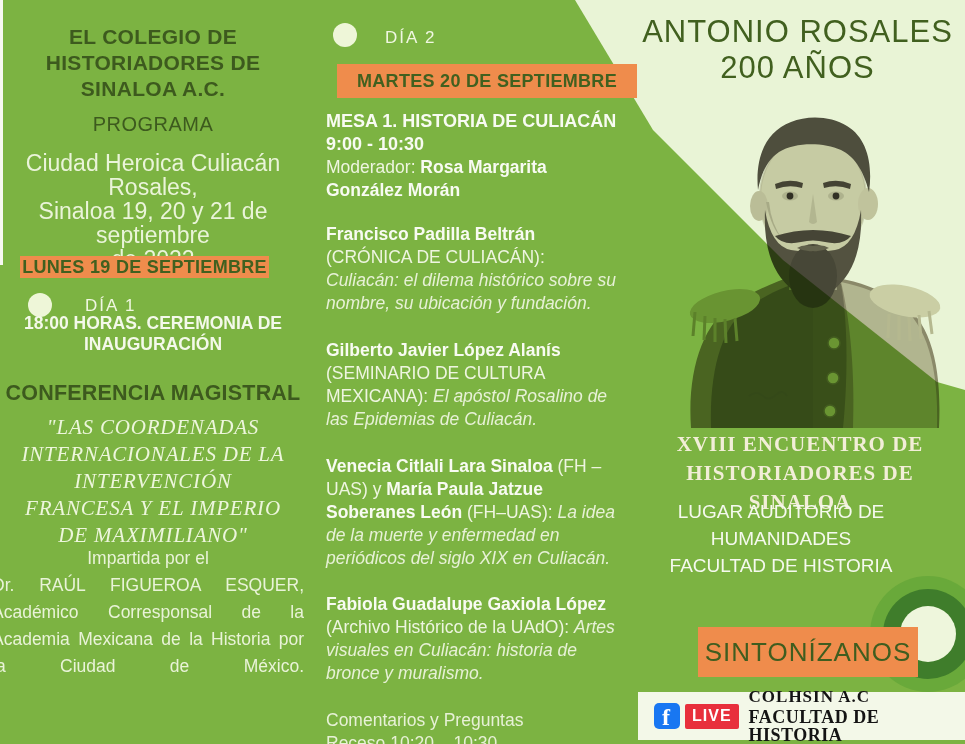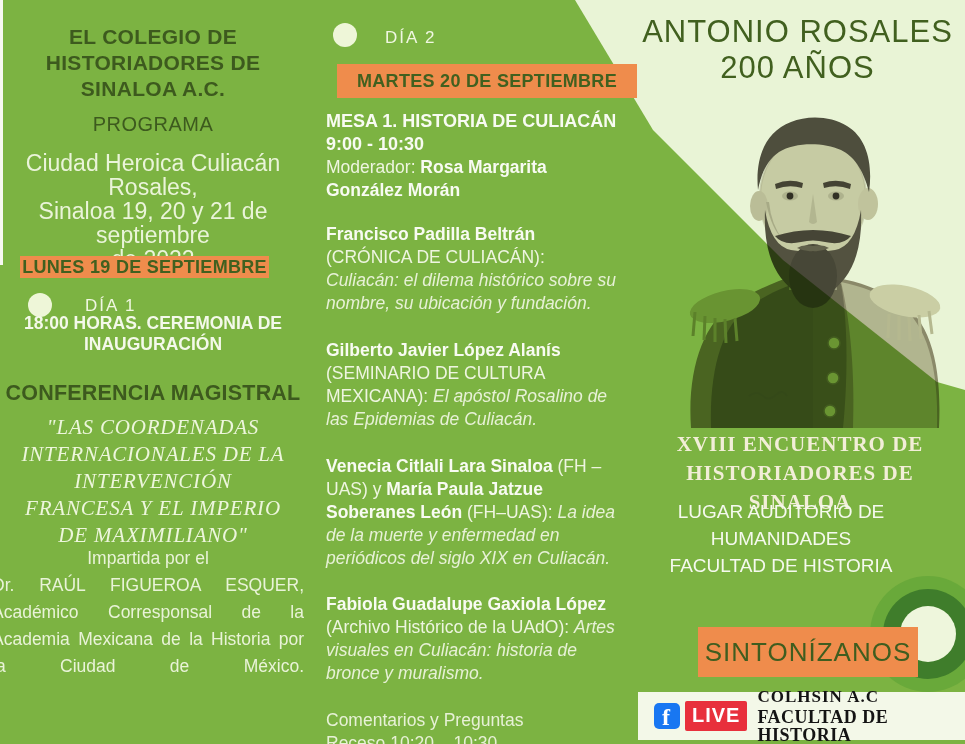--- a/index.html
+++ b/index.html
@@ -53,21 +53,21 @@
   .circle-ring{position:absolute;left:883px;top:589px;width:90px;height:90px;border-radius:50%;background:#3f7d2b;}
   .circle-inner{position:absolute;left:900px;top:606px;width:56px;height:56px;border-radius:50%;background:#eef6dc;}
   .tunein{position:absolute;left:698px;top:627px;width:220px;height:50px;background:#ef8c4c;
     display:flex;align-items:center;justify-content:center;
     color:#3f5d1f;font-size:26px;letter-spacing:1px;}
   .live-bar{position:absolute;left:638px;top:692px;width:327px;height:48px;background:#f3f8e8;
     display:flex;align-items:center;}
   .fb-icon{width:26px;height:26px;margin-left:16px;border-radius:5px;background:#1877f2;position:relative;flex:none;}
   .fb-icon span{position:absolute;left:8px;top:1px;color:#fff;font-size:24px;font-weight:bold;
     font-family:"Liberation Serif", serif;}
-  .live-badge{margin-left:5px;background:#e8303c;color:#fff;font-weight:bold;font-size:20px;
+  .live-badge{margin-left:5px;background:#e8303c;color:#fff;font-weight:bold;font-size:16px;
     letter-spacing:1px;padding:3px 7px 4px;border-radius:2px;flex:none;}
   .live-text{margin-left:10px;font-family:"Liberation Serif", serif;font-weight:bold;color:#141414;line-height:1;}
   .live-text .l1{font-size:17px;letter-spacing:1px;margin-bottom:3px;}
   .live-text .l2{font-size:18px;letter-spacing:.5px;}
   .edge-sliver{position:absolute;left:0;top:0;width:3px;height:265px;background:#f7f8f1;}
 </style>
 </head>
 <body>
 
 <div id="canvas">

